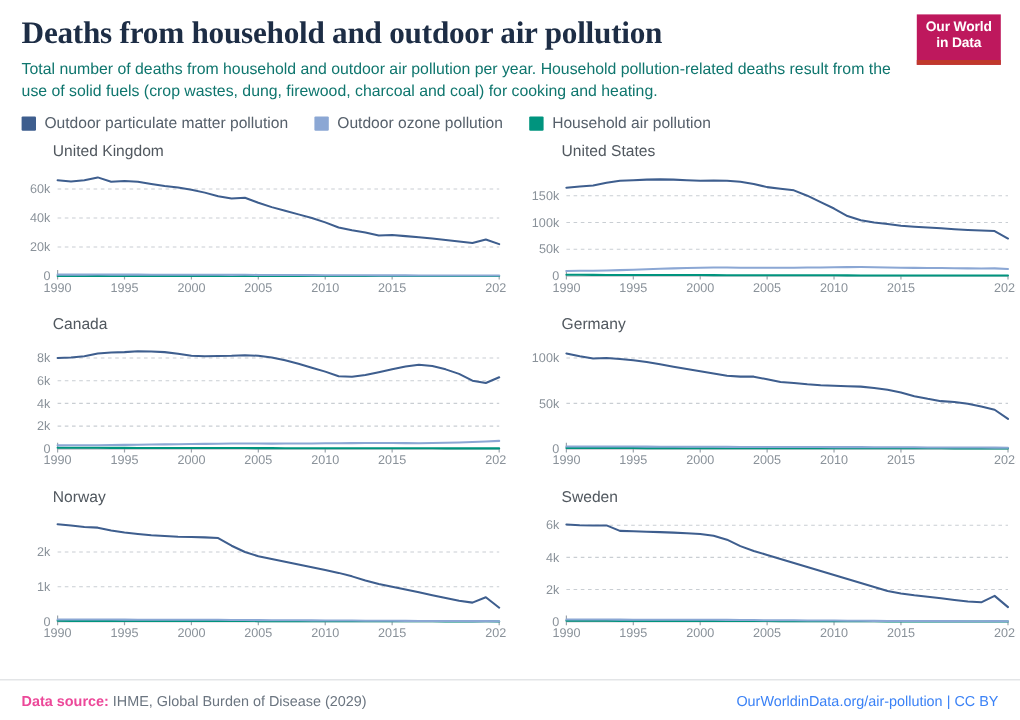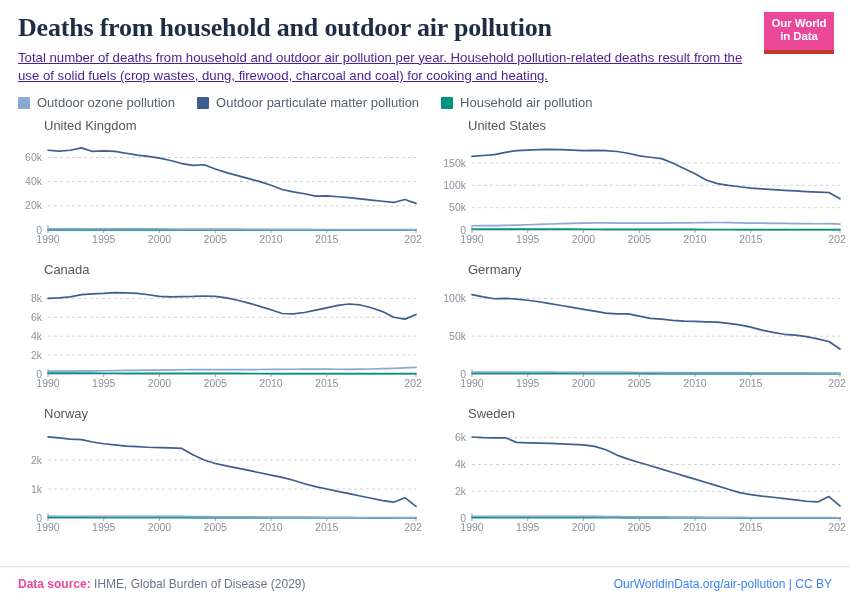--- a/index.html
+++ b/index.html
@@ -23,31 +23,30 @@
     font-family: "Liberation Serif", serif;
     font-size: 26px;
     font-weight: 700;
     color: #1d2d45;
     letter-spacing: -0.2px;
     margin: 0 0 6px 0;
     line-height: 1.1;
   }
   .subtitle {
     font-size: 13.2px;
-    color: #4c1d95;
+    color: #0f766e;
     line-height: 1.38;
     max-width: 745px;
     margin: 0;
-    text-decoration: underline;
   }
   .owid-logo {
     position: absolute;
     top: 12px; right: 16px;
     width: 70px; height: 42px;
-    background: #ec4899;
+    background: #be185d;
     border-bottom: 4px solid #c0392b;
     color: #ffffff;
     font-size: 11.5px;
     font-weight: 700;
     line-height: 1.12;
     text-align: center;
     padding-top: 5px;
     letter-spacing: -0.1px;
   }
 
@@ -116,26 +115,26 @@
     <h1 class="title">Deaths from household and outdoor air pollution</h1>
     <p class="subtitle">Total number of deaths from household and outdoor air pollution per year. Household pollution-related deaths result from the use of solid fuels (crop wastes, dung, firewood, charcoal and coal) for cooking and heating.</p>
     <div class="owid-logo">
       <div>Our World</div>
       <div>in Data</div>
     </div>
   </div>
 
   <div class="legend" id="legend">
       <div class="legend-item">
+        <span class="legend-swatch" style="background: rgb(62, 94, 142);"></span>
+        <span class="legend-label">Outdoor particulate matter pollution</span>
+      </div>
+      <div class="legend-item">
         <span class="legend-swatch" style="background: rgb(139, 167, 212);"></span>
         <span class="legend-label">Outdoor ozone pollution</span>
-      </div>
-      <div class="legend-item">
-        <span class="legend-swatch" style="background: rgb(62, 94, 142);"></span>
-        <span class="legend-label">Outdoor particulate matter pollution</span>
       </div>
       <div class="legend-item">
         <span class="legend-swatch" style="background: rgb(0, 148, 126);"></span>
         <span class="legend-label">Household air pollution</span>
       </div>
     </div>
 
   <div class="panels" id="panels">
       <div class="panel">
         <div class="panel-title">United Kingdom</div>

